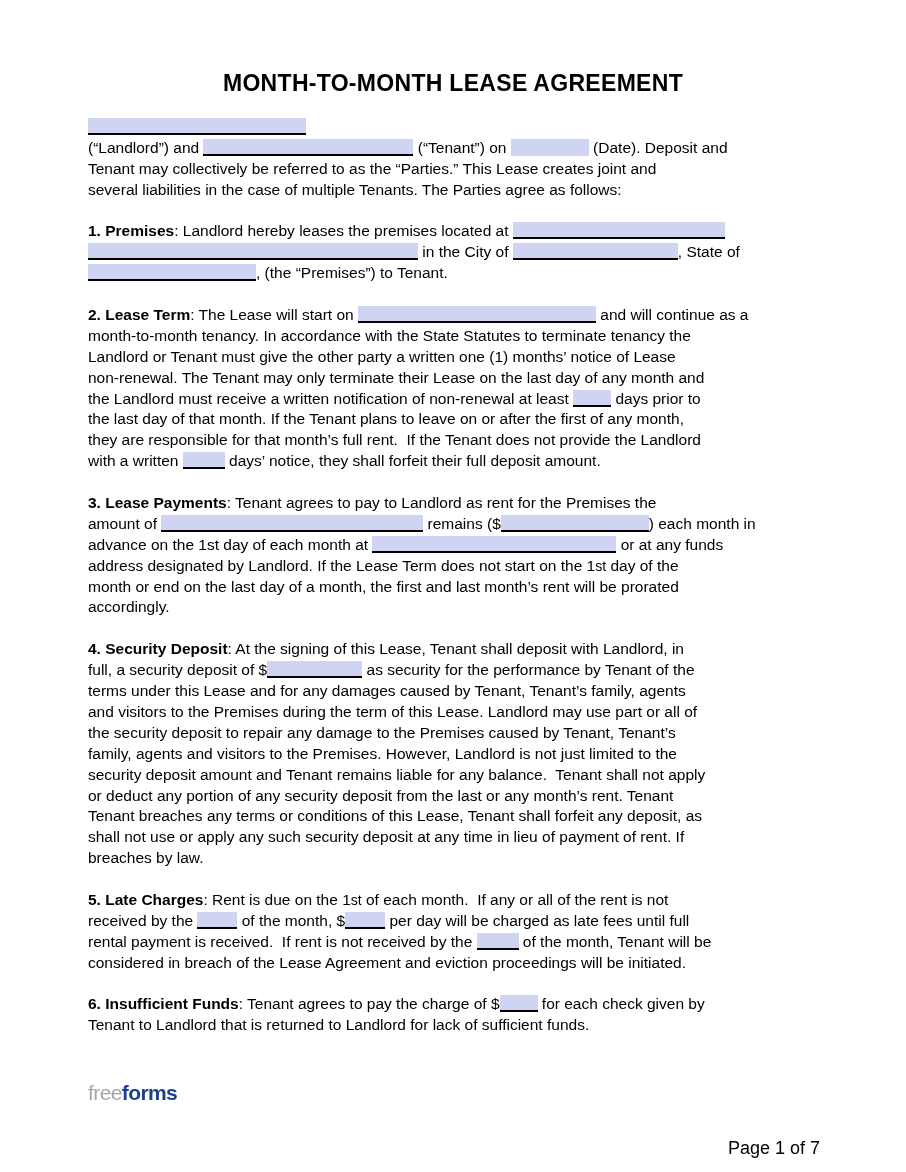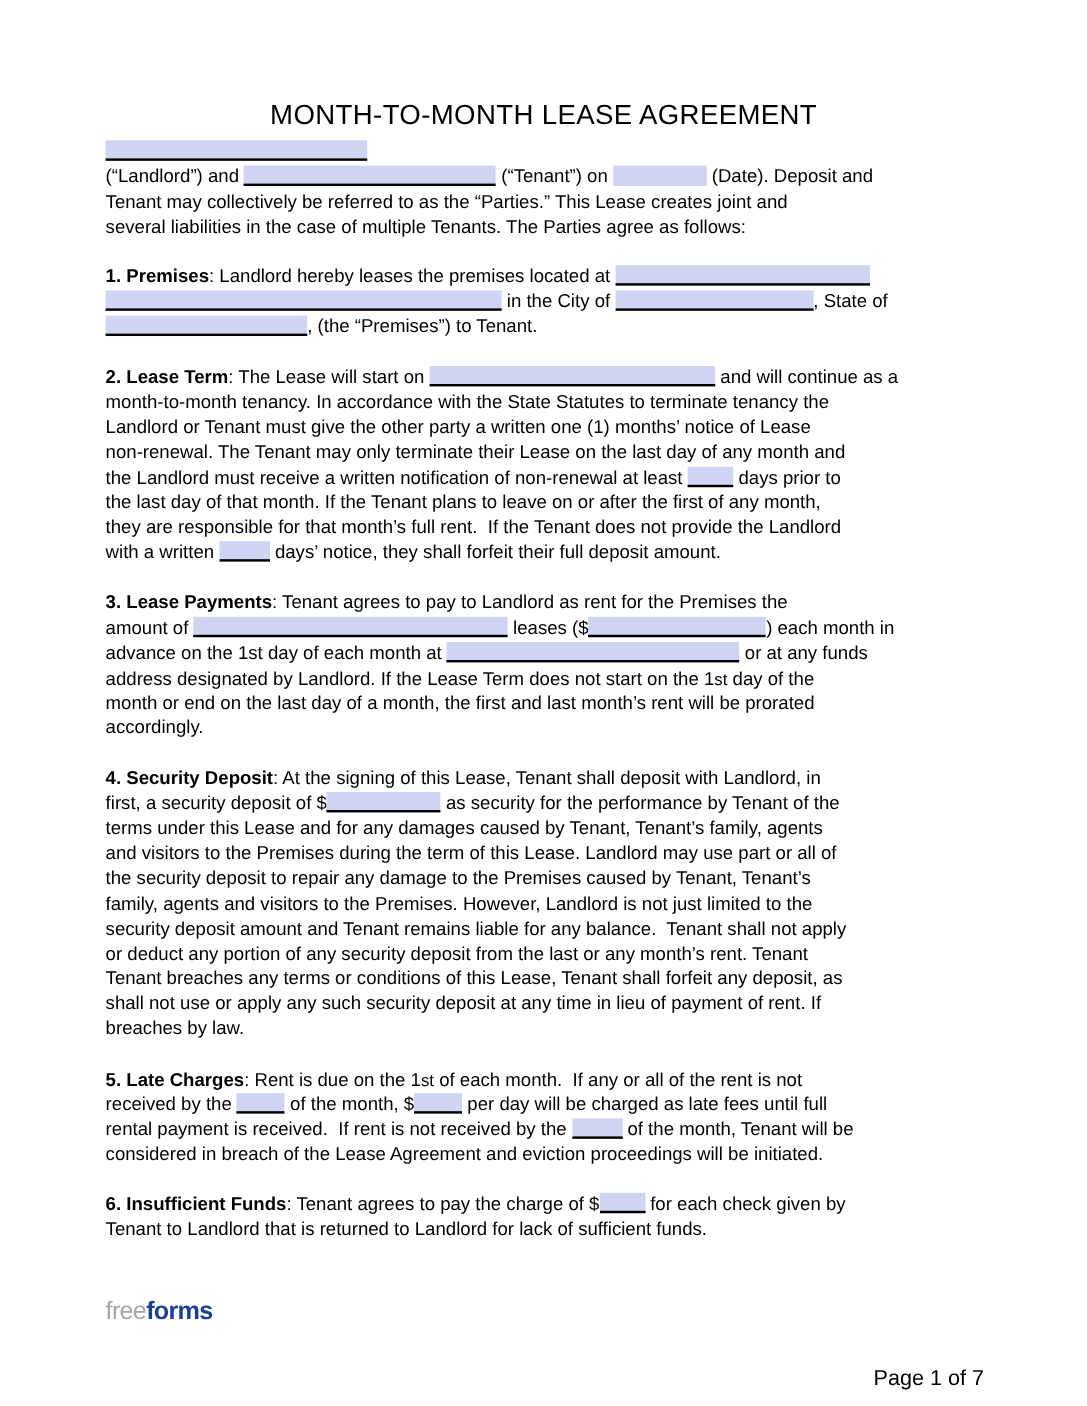--- a/index.html
+++ b/index.html
@@ -11,26 +11,26 @@
     position: relative;
     width: 906px;
     height: 1172px;
     background: #ffffff;
     font-family: "Liberation Sans", sans-serif;
     color: #000000;
     overflow: hidden;
   }
   .doc-title {
     position: absolute;
-    top: 82px;
+    top: 70px;
     left: 0;
     width: 100%;
     text-align: center;
     font-size: 23px;
-    font-weight: normal;
+    font-weight: bold;
     letter-spacing: 0.3px;
   }
   .content {
     position: absolute;
     top: 117px;
     left: 88px;
     width: 745px;
     font-size: 15.5px;
   }
   .para {
@@ -91,29 +91,29 @@
         <div class="line"><span>month-to-month tenancy. In accordance with the State Statutes to terminate tenancy the</span></div>
         <div class="line"><span>Landlord or Tenant must give the other party a written one (1) months’ notice of Lease</span></div>
         <div class="line"><span>non-renewal. The Tenant may only terminate their Lease on the last day of any month and</span></div>
         <div class="line"><span>the Landlord must receive a written notification of non-renewal at least </span><span class="blank" style="width: 38px;"></span><span> days prior to</span></div>
         <div class="line"><span>the last day of that month. If the Tenant plans to leave on or after the first of any month,</span></div>
         <div class="line"><span>they are responsible for that month’s full rent.  If the Tenant does not provide the Landlord</span></div>
         <div class="line"><span>with a written </span><span class="blank" style="width: 42px;"></span><span> days’ notice, they shall forfeit their full deposit amount.</span></div>
       </div>
       <div class="para">
         <div class="line"><span class="bold">3. Lease Payments</span><span>: Tenant agrees to pay to Landlord as rent for the Premises the</span></div>
-        <div class="line"><span>amount of </span><span class="blank" style="width: 262px;"></span><span> leases ($</span><span class="blank" style="width: 148px;"></span><span>) each month in</span></div>
+        <div class="line"><span>amount of </span><span class="blank" style="width: 262px;"></span><span> remains ($</span><span class="blank" style="width: 148px;"></span><span>) each month in</span></div>
         <div class="line"><span>advance on the 1st day of each month at </span><span class="blank" style="width: 244px;"></span><span> or at any funds</span></div>
         <div class="line"><span>address designated by Landlord. If the Lease Term does not start on the 1</span><span class="small">st</span><span> day of the</span></div>
         <div class="line"><span>month or end on the last day of a month, the first and last month’s rent will be prorated</span></div>
         <div class="line"><span>accordingly.</span></div>
       </div>
       <div class="para">
         <div class="line"><span class="bold">4. Security Deposit</span><span>: At the signing of this Lease, Tenant shall deposit with Landlord, in</span></div>
-        <div class="line"><span>first, a security deposit of $</span><span class="blank" style="width: 95px;"></span><span> as security for the performance by Tenant of the</span></div>
+        <div class="line"><span>full, a security deposit of $</span><span class="blank" style="width: 95px;"></span><span> as security for the performance by Tenant of the</span></div>
         <div class="line"><span>terms under this Lease and for any damages caused by Tenant, Tenant’s family, agents</span></div>
         <div class="line"><span>and visitors to the Premises during the term of this Lease. Landlord may use part or all of</span></div>
         <div class="line"><span>the security deposit to repair any damage to the Premises caused by Tenant, Tenant’s</span></div>
         <div class="line"><span>family, agents and visitors to the Premises. However, Landlord is not just limited to the</span></div>
         <div class="line"><span>security deposit amount and Tenant remains liable for any balance.  Tenant shall not apply</span></div>
         <div class="line"><span>or deduct any portion of any security deposit from the last or any month’s rent. Tenant</span></div>
         <div class="line"><span>Tenant breaches any terms or conditions of this Lease, Tenant shall forfeit any deposit, as</span></div>
         <div class="line"><span>shall not use or apply any such security deposit at any time in lieu of payment of rent. If</span></div>
         <div class="line"><span>breaches by law.</span></div>
       </div>

